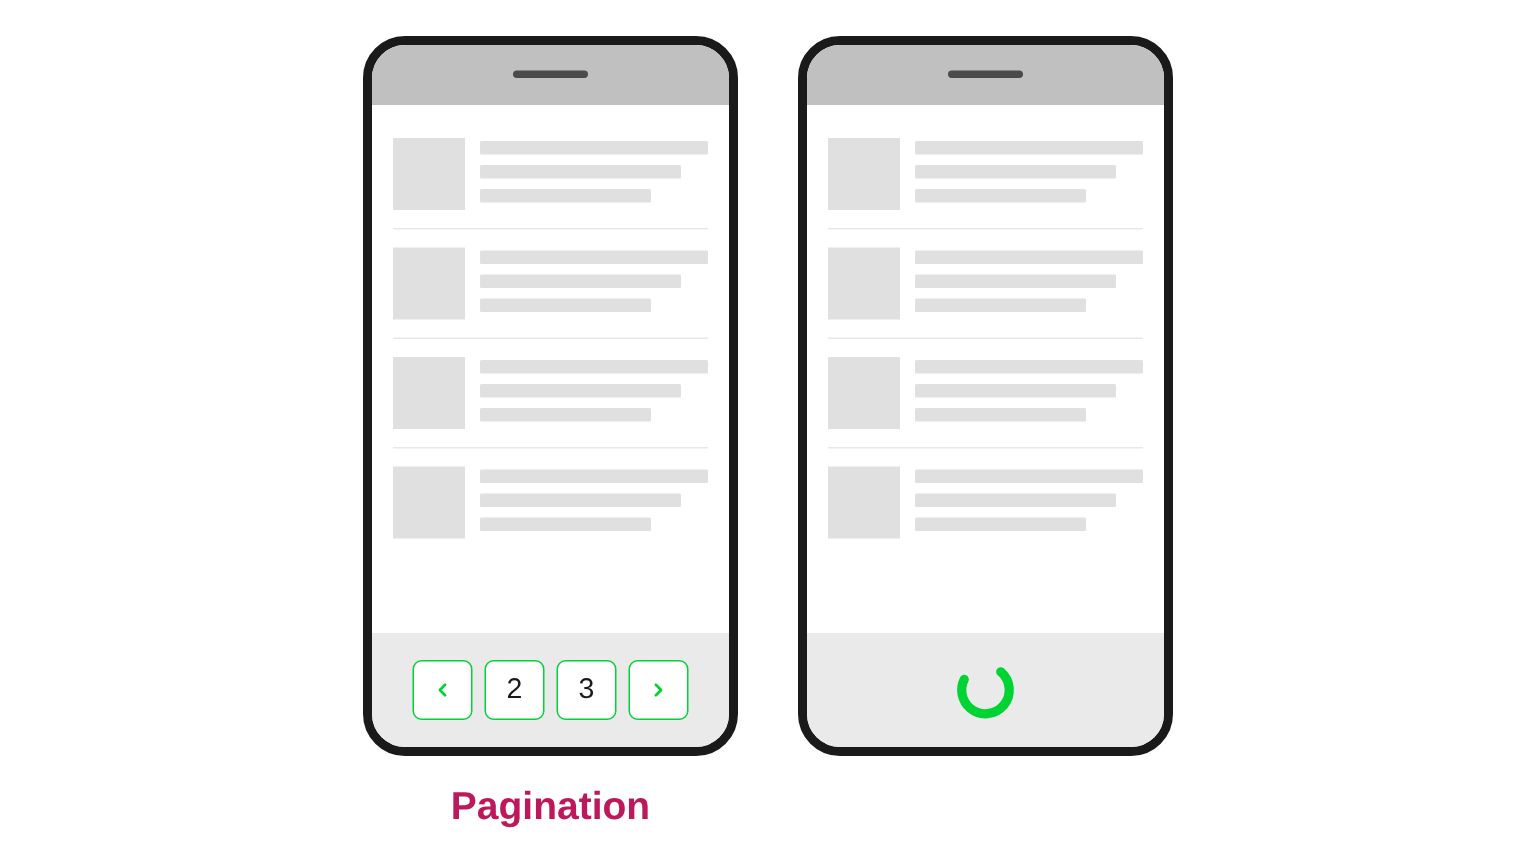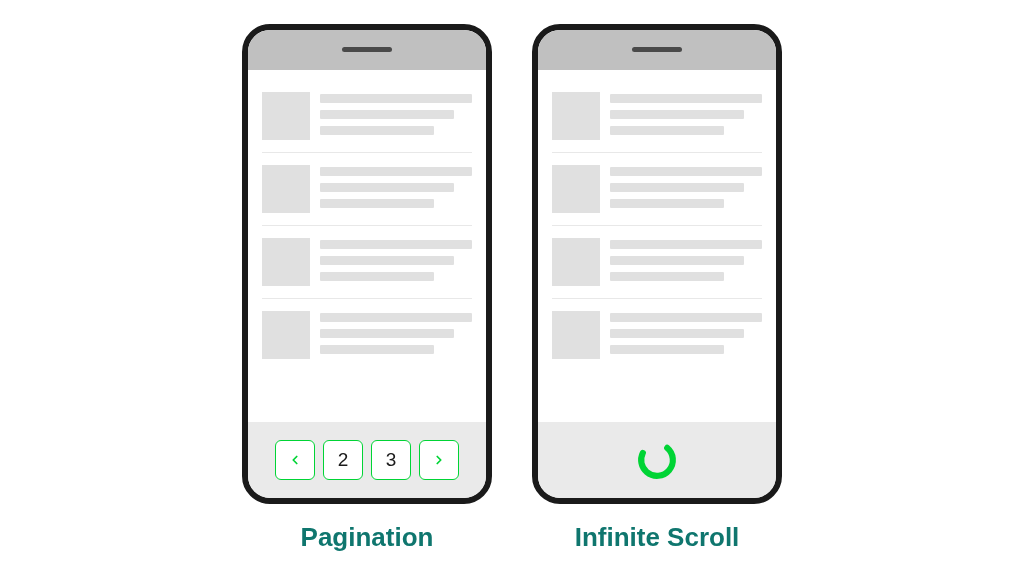--- a/index.html
+++ b/index.html
@@ -116,21 +116,21 @@
     }
     .spinner svg {
       width: 100%;
       height: 100%;
       transform: rotate(-50deg);
     }
     .label {
       margin-top: 18px;
       font-size: 26px;
       font-weight: 700;
-      color: #0f766e;
+      color: #be185d;
     }
   </style>
 </head>
 <body>
 
 <div class="container">
 
   <div class="phone-block">
     <div class="phone">
       <div class="status-bar">
@@ -228,16 +228,15 @@
         </div>
       </div>
       <div class="footer">
         <div class="spinner">
           <svg viewBox="0 0 50 50">
             <circle cx="25" cy="25" r="18" fill="none" stroke="#00d435" stroke-width="7" stroke-linecap="round" stroke-dasharray="80 120"></circle>
           </svg>
         </div>
       </div>
     </div>
-    <div class="label">Infinite Scroll</div>
   </div>
 
 </div>
 
 </body></html>

